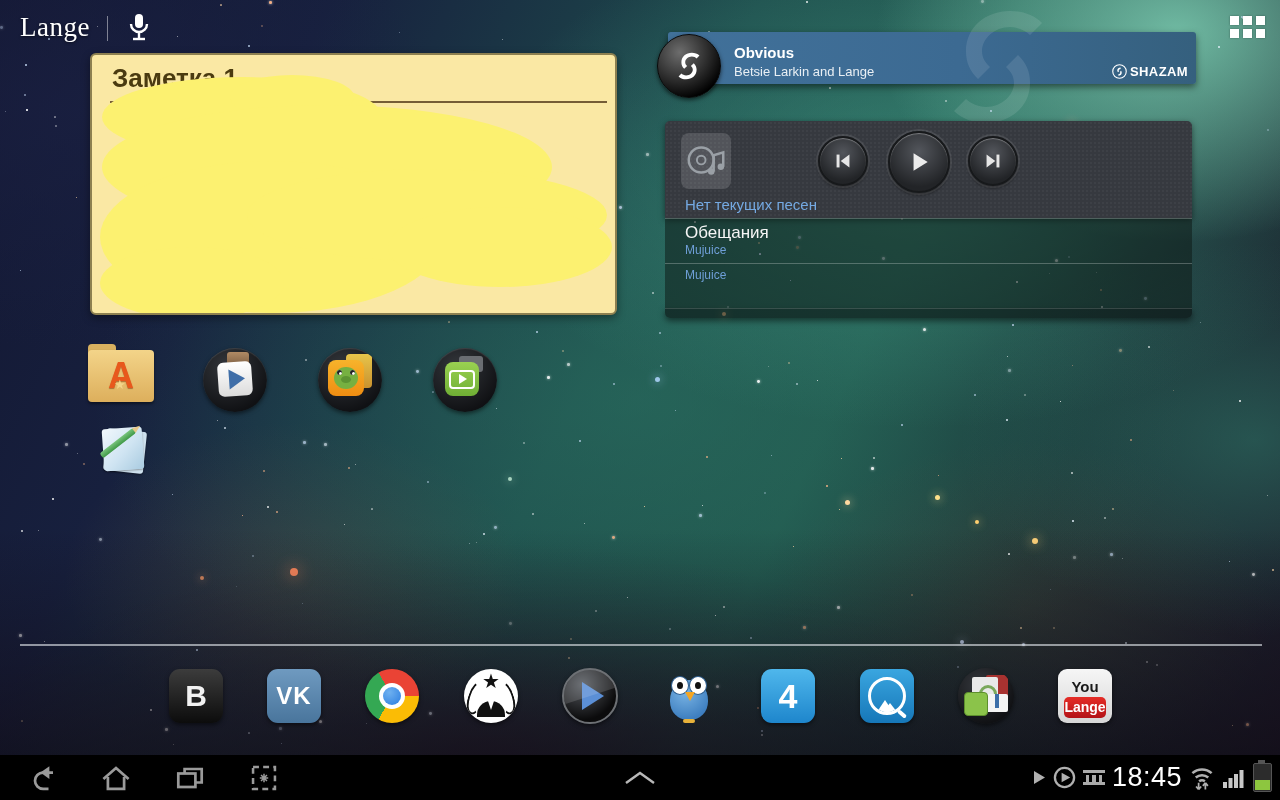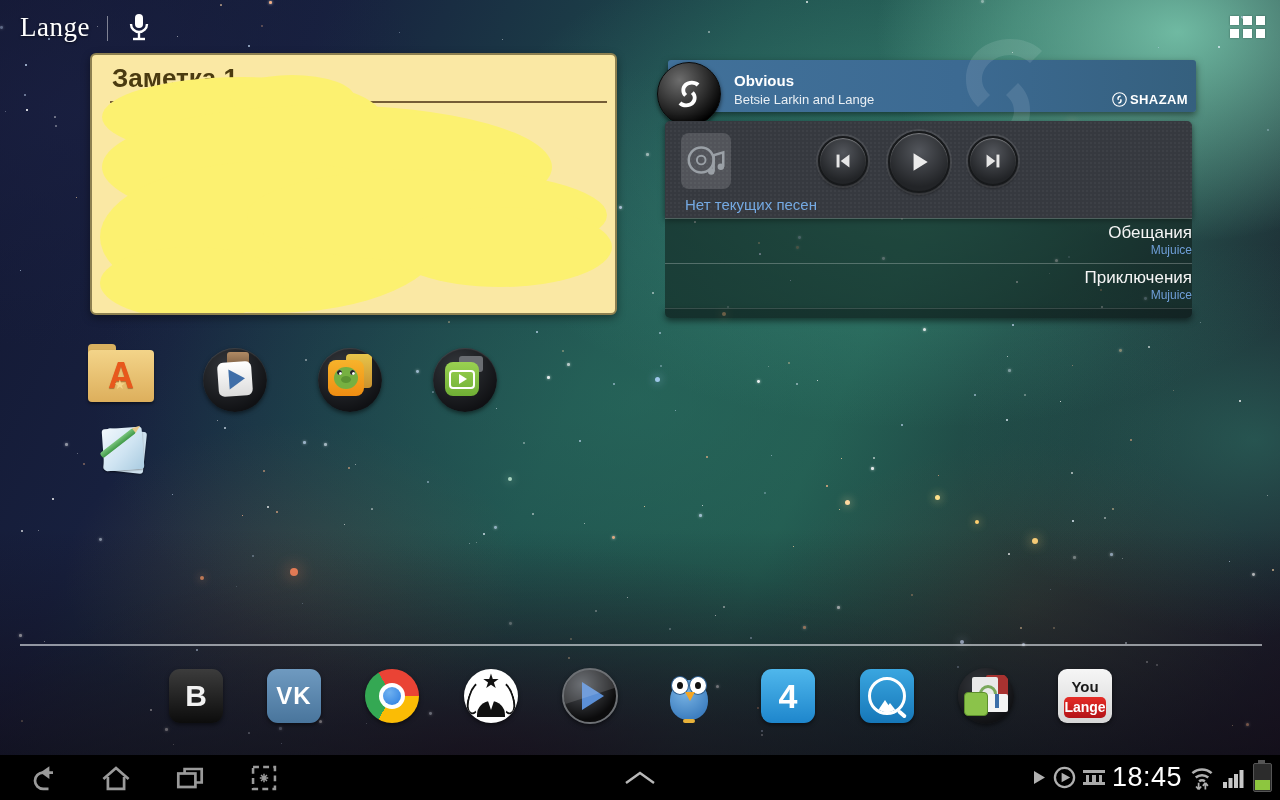--- a/index.html
+++ b/index.html
@@ -34,21 +34,21 @@
   #allApps span{background:#fff;box-shadow:0 0 2px rgba(0,0,0,.35);}
 
   
   #note{position:absolute;left:90px;top:53px;width:527px;height:262px;background:#fae8a4;
     border:2px solid #8d8050;border-radius:6px;box-shadow:0 3px 8px rgba(0,0,0,.4);box-sizing:border-box;}
   #noteTitle{position:absolute;left:20px;top:8px;font-size:26px;font-weight:bold;color:#4a3a10;}
   #noteLine{position:absolute;left:18px;right:8px;top:46px;height:2px;background:#5d4423;opacity:.85;}
   #noteScribble{position:absolute;inset:0;}
 
   
-  #shazam{position:absolute;left:668px;top:60px;width:528px;height:52px;border-radius:3px;
+  #shazam{position:absolute;left:668px;top:32px;width:528px;height:52px;border-radius:3px;
     background:linear-gradient(90deg,#41719a 0%,#3c6a92 55%,#35607e 100%);
     box-shadow:0 3px 7px rgba(0,0,0,.5);}
   #shazamMark{position:absolute;left:250px;top:-45px;opacity:.10;}
   #shazamLogo{position:absolute;left:-11px;top:2px;width:62px;height:62px;border-radius:50%;
     background:radial-gradient(circle at 35% 28%,#6d6d6d,#2b2b2b 48%,#000 78%);
     border:1px solid #0a0a0a;box-shadow:0 2px 4px rgba(0,0,0,.6);display:flex;align-items:center;justify-content:center;}
   #shazamSong{position:absolute;left:66px;top:12px;font-size:15px;font-weight:bold;color:#fff;}
   #shazamArtist{position:absolute;left:66px;top:32px;font-size:13px;color:#e9eff4;}
   #shazamBrand{position:absolute;right:8px;bottom:5px;display:flex;align-items:center;gap:3px;
     color:#fff;font-size:13px;font-weight:bold;letter-spacing:.4px;}
@@ -62,21 +62,21 @@
     background:rgba(255,255,255,.14);display:flex;align-items:center;justify-content:center;}
   .mbtn{position:absolute;border-radius:50%;display:flex;align-items:center;justify-content:center;
     background:radial-gradient(circle at 50% 32%,#53565c,#222427 72%);
     border:2px solid #17191b;box-sizing:border-box;
     box-shadow:inset 0 1px 1px rgba(255,255,255,.35),0 0 0 2px rgba(255,255,255,.10),0 2px 3px rgba(0,0,0,.55);}
   #btnPrev{left:153px;top:15px;width:50px;height:50px;}
   #btnPlay{left:223px;top:10px;width:62px;height:62px;}
   #btnNext{left:303px;top:15px;width:50px;height:50px;}
   #npStatus{position:absolute;left:20px;bottom:5px;font-size:15px;color:#74a9e2;}
   .trackRow{position:relative;height:45px;background:rgba(14,24,22,.52);
-    border-top:1px solid rgba(255,255,255,.25);padding:4px 0 0 20px;box-sizing:border-box;text-align:right;}
+    border-top:1px solid rgba(255,255,255,.25);padding:4px 0 0 20px;box-sizing:border-box;}
   .trackTitle{font-size:17px;color:#f5f5f5;line-height:20px;}
   .trackArtist{font-size:12px;color:#6f9fd8;line-height:14px;}
   #playerBottom{height:9px;background:rgba(8,14,13,.6);border-radius:0 0 5px 5px;
     border-top:1px solid rgba(255,255,255,.15);box-shadow:0 3px 6px rgba(0,0,0,.5);}
 
   
   .circFolder{position:absolute;width:64px;height:64px;border-radius:50%;
     background:radial-gradient(circle at 38% 30%,#34373c,#101114 75%);
     box-shadow:0 2px 4px rgba(0,0,0,.5), inset 0 1px 1px rgba(255,255,255,.12);overflow:hidden;}
   #astro{position:absolute;left:88px;top:344px;width:66px;height:60px;}
@@ -528,21 +528,20 @@
           <polygon points="5,5 14.5,12 5,19" fill="#e6e6e6"></polygon>
         </svg>
       </div>
       <div id="npStatus">Нет текущих песен</div>
     </div>
     <div class="trackRow">
       <div class="trackTitle">Обещания</div>
       <div class="trackArtist">Mujuice</div>
     </div>
     <div class="trackRow">
-      <div class="trackTitle">Приключения</div>
       <div class="trackArtist">Mujuice</div>
     </div>
     <div id="playerBottom"></div>
   </div>
 
   <div id="astro">
     <div class="astroTab"></div>
     <div class="astroBody">
       <span class="astroA">A</span>
       <span class="astroStar">★</span>

